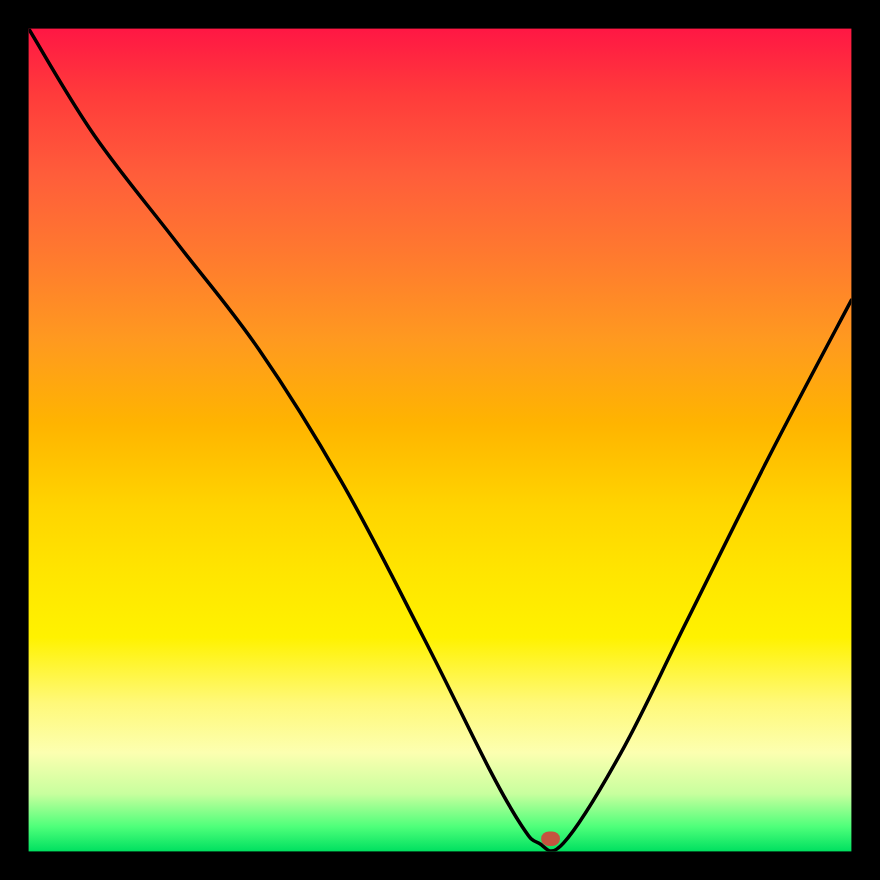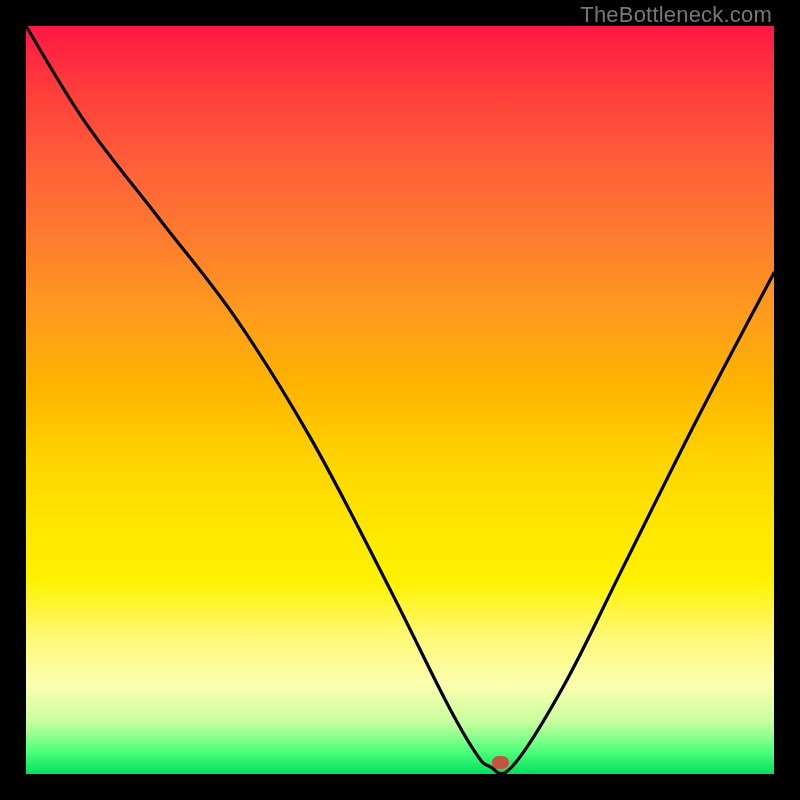--- a/index.html
+++ b/index.html
@@ -64,21 +64,20 @@
     width: 17px;
     height: 13px;
     border-radius: 7px / 6px;
     background: #c4543f;
   }
 </style>
 </head>
 <body>
 
 <div class="frame">
-  <div class="attribution">TheBottleneck.com</div>
 
   <div class="plot">
     <svg class="curve" viewBox="0 0 748 748" preserveAspectRatio="none">
       <path id="curve-path" d="M 0.0 0.0 C 10.8 17.5, 35.6 62.2, 59.8 97.2 C 84.1 132.2, 107.7 159.5, 134.6 194.5 C 161.6 229.5, 182.5 252.7, 209.4 291.7 C 236.4 330.8, 257.3 364.3, 284.2 411.4 C 311.2 458.5, 334.8 506.4, 359.0 553.5 C 383.3 600.6, 402.7 642.2, 418.9 673.2 C 435.0 704.2, 440.7 713.4, 448.8 725.6 C 456.9 737.7, 457.0 737.8, 463.8 740.5 C 470.5 743.2, 472.7 755.3, 486.2 740.5 C 499.7 725.7, 518.4 694.6, 538.6 658.2 C 558.8 621.9, 574.2 587.0, 598.4 538.6 C 622.6 490.1, 646.3 441.5, 673.2 389.0 C 700.1 336.5, 734.5 272.4, 748.0 246.8" fill="none" stroke="#000" stroke-width="3.2" stroke-linejoin="round" stroke-linecap="round"></path>
     </svg>
     <div class="marker" id="marker" style="left: 466.48px; top: 730.28px; background: rgb(196, 84, 63);"></div>
   </div>
 </div>
 
 </body></html>

